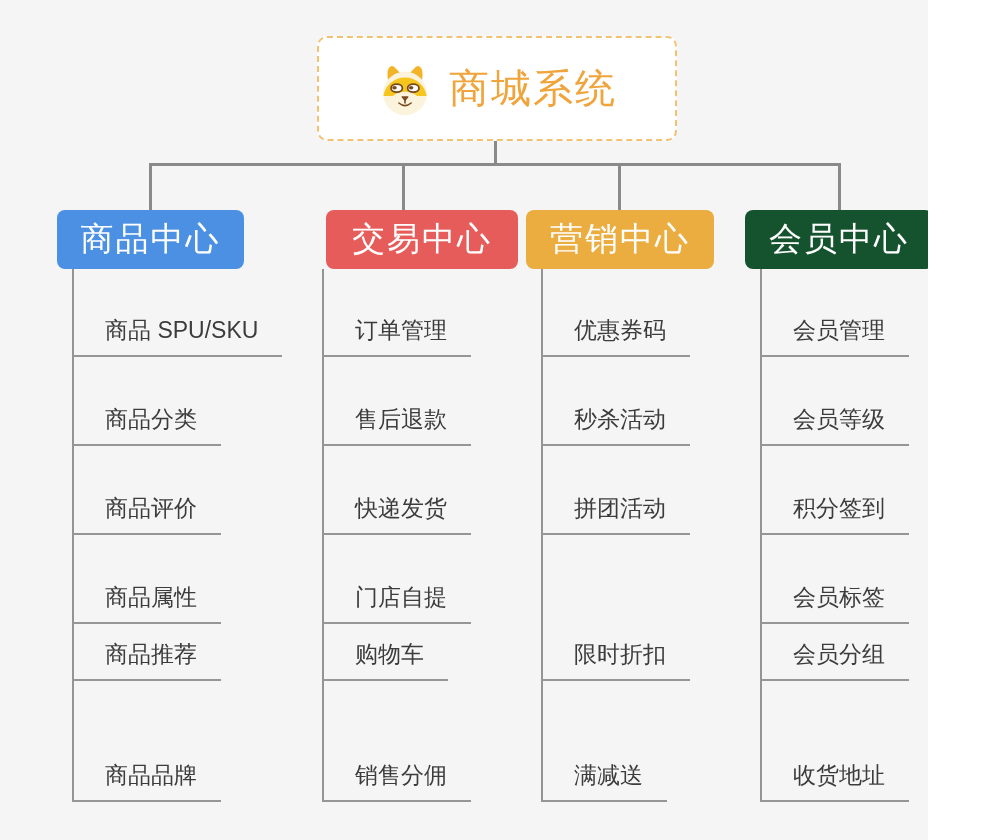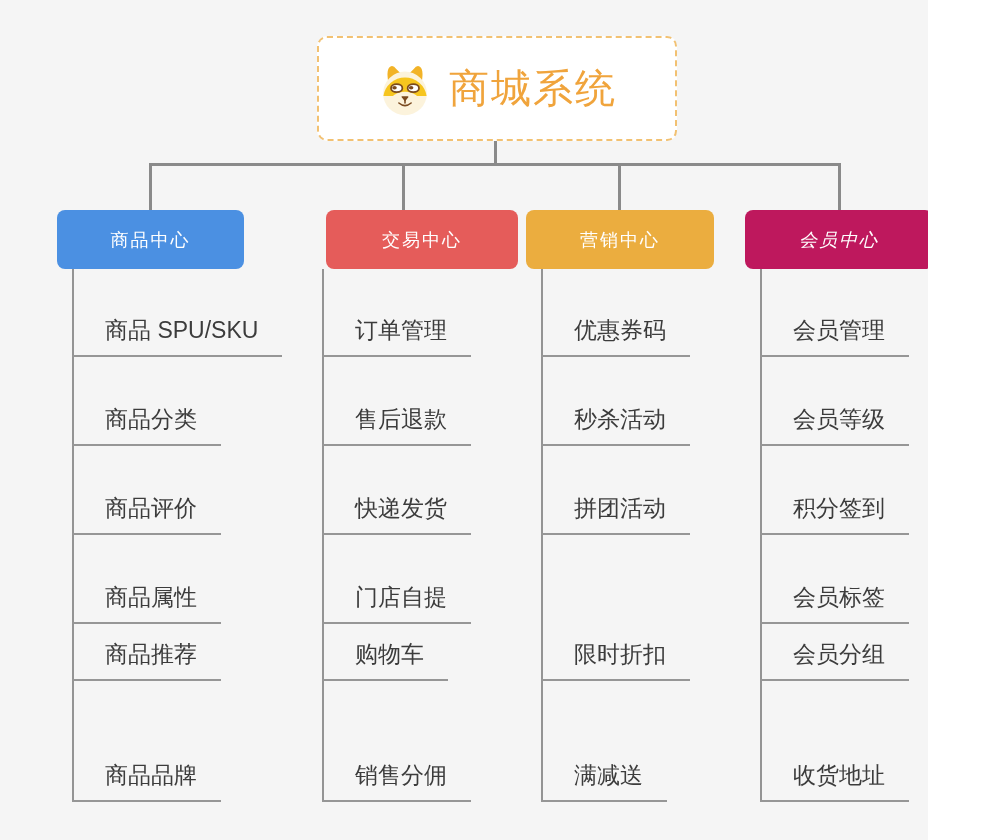--- a/index.html
+++ b/index.html
@@ -32,21 +32,21 @@
   .rail {left:149px;top:163px;width:692px;height:3px;}
   .drop {top:164px;width:3px;height:46px;}
   .d1{left:149px;} .d2{left:402px;} .d3{left:618px;} .d4{left:838px;}
   .vline{position:absolute;top:269px;width:2px;height:533px;background:#949494;}
   .v1{left:72px;} .v2{left:322px;} .v3{left:541px;} .v4{left:760px;}
   
   .branch{
     position:absolute;top:210px;height:59px;
     border-radius:8px;
     color:#ffffff;
-    font-size:18px;letter-spacing:2px;
+    font-size:33px;letter-spacing:2px;
     display:flex;align-items:center;justify-content:center;
     cursor:pointer;
   }
   .b1{left:57px;width:187px;}
   .b2{left:326px;width:192px;}
   .b3{left:526px;width:188px;}
   .b4{left:745px;width:188px;}
   
   .leaf{
     position:absolute;
@@ -92,21 +92,21 @@
       <ellipse cx="39" cy="30.5" rx="2.6" ry="2" fill="#7a4a1f"></ellipse>
       <path d="M28.8 41 h6.4 l-3.2 4 z" fill="#7a4a1f" stroke="#7a4a1f" stroke-linejoin="round" stroke-width="1.5"></path>
       <path d="M32 45 v3 M25 48 q7 6 14 0" fill="none" stroke="#7a4a1f" stroke-width="1.8" stroke-linecap="round"></path>
     </svg>
     <span class="root-title" style="color: rgb(240, 164, 60);">商城系统</span>
   </div>
 
   <div class="branch b1" style="background-color: rgb(75, 144, 226);">商品中心</div>
   <div class="branch b2" style="background-color: rgb(229, 92, 90);">交易中心</div>
   <div class="branch b3" style="background-color: rgb(235, 173, 63);">营销中心</div>
-  <div class="branch b4" style="background-color: #be185d; font-style: italic;">会员中心</div>
+  <div class="branch b4" style="background-color: #14532d;">会员中心</div>
 
   <div class="leaf c1 r1">商品 SPU/SKU</div>
   <div class="leaf c1 r2">商品分类</div>
   <div class="leaf c1 r3">商品评价</div>
   <div class="leaf c1 r4">商品属性</div>
   <div class="leaf c1 r5">商品推荐</div>
   <div class="leaf c1 r6">商品品牌</div>
 
   <div class="leaf c2 r1">订单管理</div>
   <div class="leaf c2 r2">售后退款</div>

